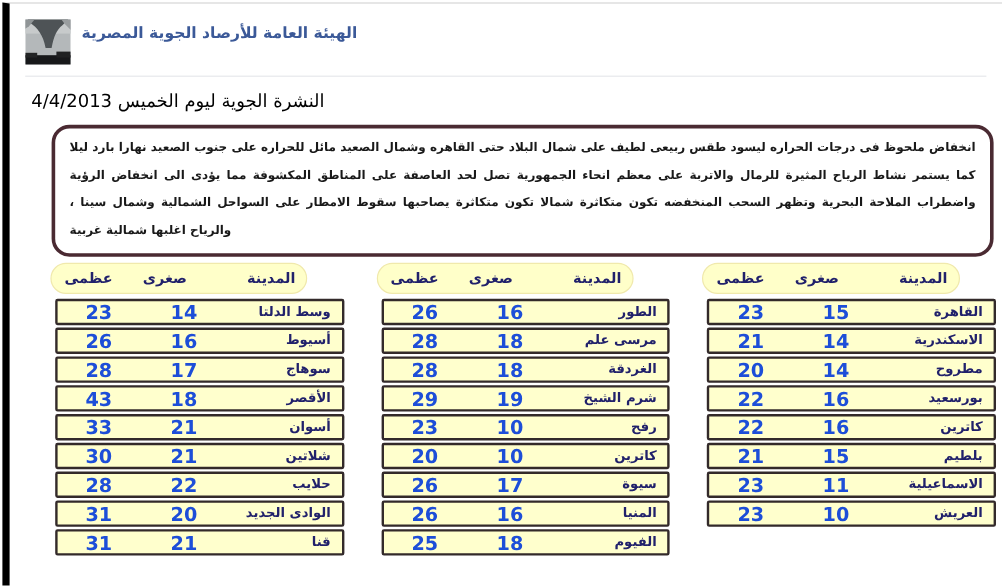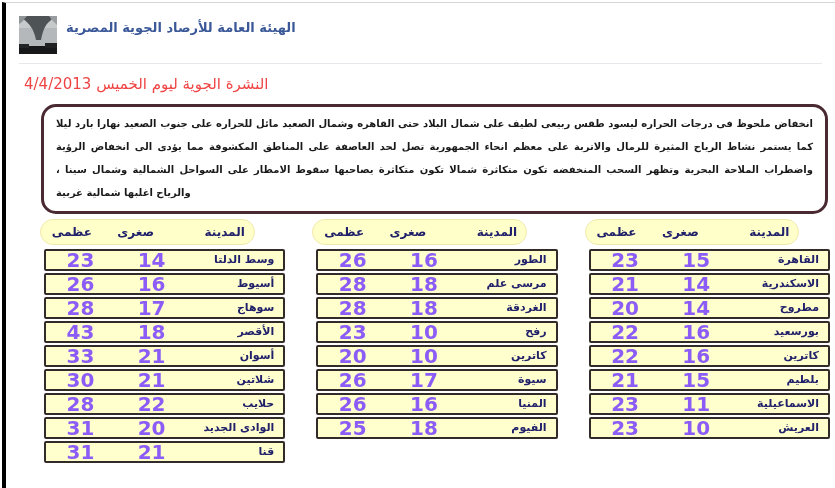--- a/index.html
+++ b/index.html
@@ -2,38 +2,38 @@
 <html><head>
 <meta charset="utf-8">
 <style>
   html,body{margin:0;padding:0;}
   body{
     width:835px;height:488px;overflow:hidden;background:#fff;
     font-family:"DejaVu Sans",sans-serif;position:relative;
   }
   .card{
     position:absolute;top:2px;left:2px;right:0;bottom:0;
-    border-top:1px solid #d6d6d6;border-left:4px solid #000000;background:#fff;
+    border-top:1px solid #d6d6d6;border-left:6px solid #000000;background:#fff;
   }
   
   .post-header{display:flex;align-items:flex-start;padding:13px 13px 0 13px;}
   .avatar{width:38px;height:38px;flex:0 0 38px;overflow:hidden;cursor:pointer;}
   .avatar svg{display:block;}
   .head-meta{margin-left:9px;padding-top:1px;}
   .page-name{
     display:inline-block;direction:rtl;color:#3b5998;font-weight:bold;
     font-size:13px;line-height:17px;text-decoration:none;cursor:pointer;
   }
   .sub-row{display:flex;align-items:center;gap:4px;margin-top:2px;}
   .timestamp{color:#9197a3;font-size:12px;cursor:pointer;}
   .globe{display:inline-flex;opacity:.85;}
   .divider{border-bottom:1px solid #e7e8eb;margin:9px 13px 0 13px;}
   
   .message{
-    margin:0;padding:11px 18px 2px 18px;font-size:15px;color:#ef4444;
+    margin:0;padding:11px 18px 2px 18px;font-size:15px;color:#000000;
     direction:rtl;text-align:left;
   }
   
   .attachment{cursor:pointer;}
   .forecast-box{
     margin:9px 7px 0 35px;border:3px solid #4a2a32;border-radius:15px;
     padding:5px 12px 7px 12px;
     direction:rtl;text-align:justify;text-align-last:left;
     font-weight:bold;font-size:10px;line-height:23px;color:#191919;
   }
@@ -46,21 +46,21 @@
     display:grid;grid-template-columns:29% 31% 40%;align-items:center;
     box-sizing:border-box;
   }
   .rowbox{
     height:22px;margin-bottom:2px;background:#ffffcd;
     border:2px solid #332a2a;border-radius:2px;
     display:grid;grid-template-columns:29% 31% 40%;align-items:center;
     box-sizing:border-box;
   }
   .cell{white-space:nowrap;overflow:visible;}
-  .cell.num{text-align:center;font-weight:bold;font-size:20px;line-height:17px;color:#8b5cf6;}
+  .cell.num{text-align:center;font-weight:bold;font-size:16px;line-height:17px;color:#1d4ed8;}
   .cell.city{
     text-align:right;direction:rtl;padding-right:9px;
     font-weight:bold;font-size:11px;line-height:16px;color:#21216b;
   }
   .pill .cell{font-weight:bold;color:#21216b;}
   .pill .cell.num{font-size:12px;}
   .pill .cell.city{font-size:12px;}
 </style>
 </head>
 <body>
@@ -177,20 +177,25 @@
     <span class="cell num min">18</span>
     <span class="cell city">مرسى علم</span>
   </div>
 
   <div class="rowbox">
     <span class="cell num max">28</span>
     <span class="cell num min">18</span>
     <span class="cell city">الغردقة</span>
   </div>
 
+  <div class="rowbox">
+    <span class="cell num max">29</span>
+    <span class="cell num min">19</span>
+    <span class="cell city">شرم الشيخ</span>
+  </div>
 
   <div class="rowbox">
     <span class="cell num max">23</span>
     <span class="cell num min">10</span>
     <span class="cell city">رفح</span>
   </div>
 
   <div class="rowbox">
     <span class="cell num max">20</span>
     <span class="cell num min">10</span>

